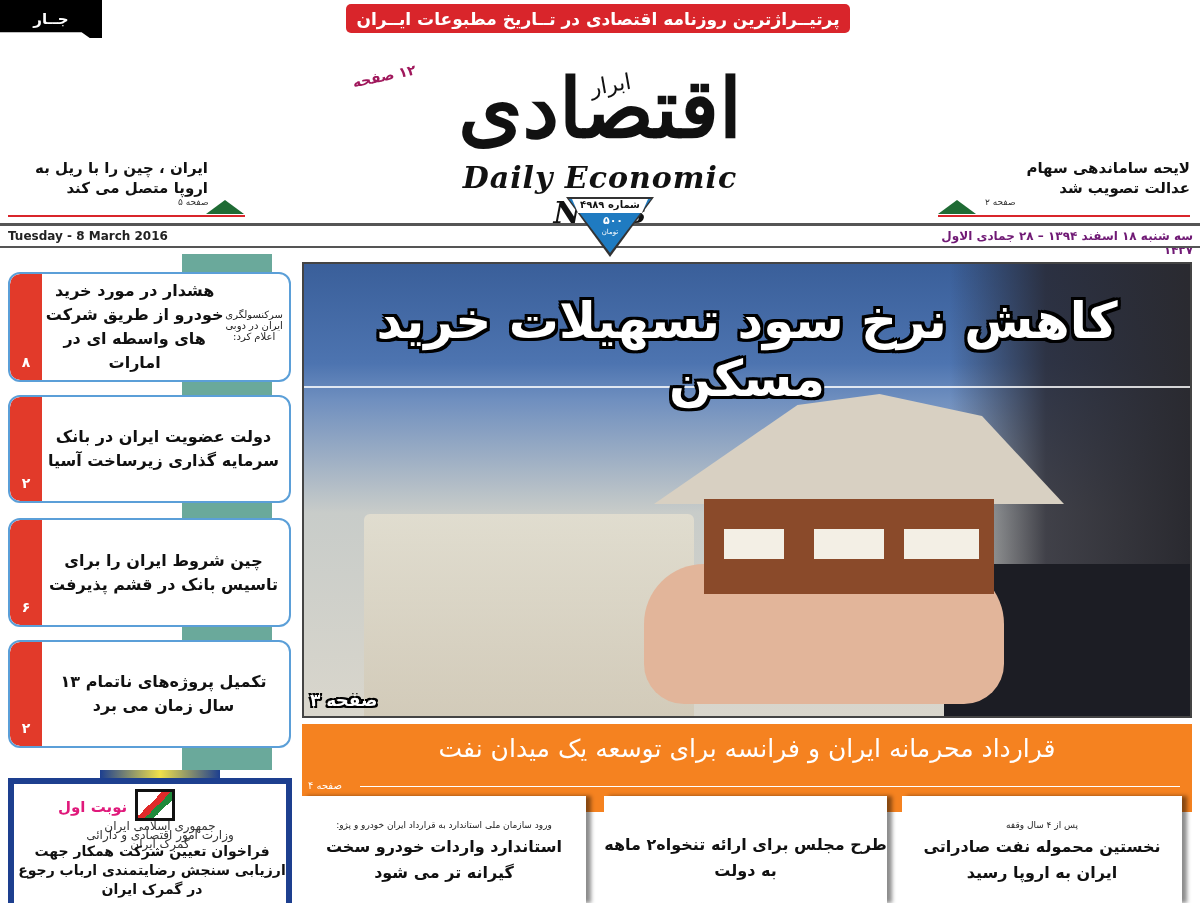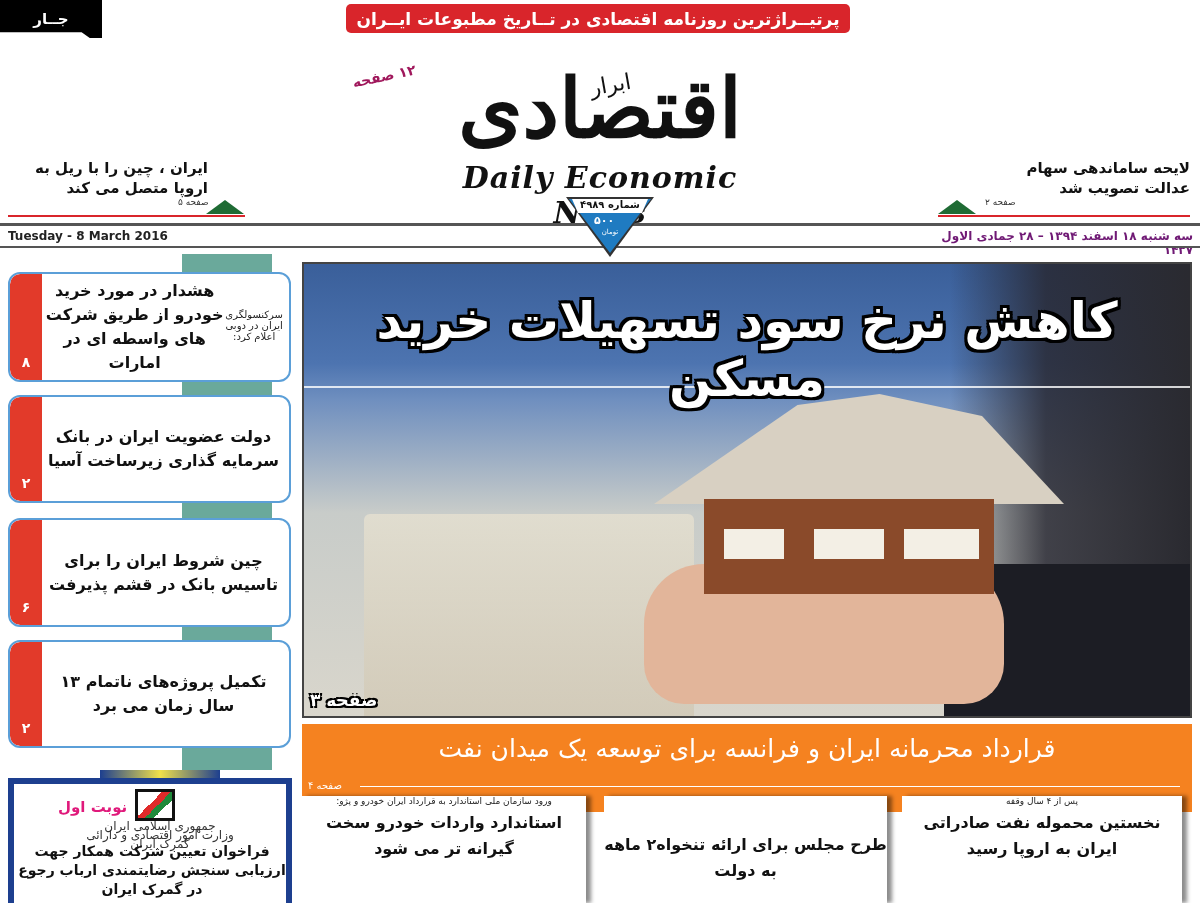--- a/index.html
+++ b/index.html
@@ -19,21 +19,21 @@
   .pg-right{left:985px;top:197px;font-size:9px;color:#333;direction:rtl}
   .tri{width:0;height:0;border-left:19px solid transparent;border-right:19px solid transparent;border-bottom:14px solid #1f6b34}
   .redline{height:2px;background:#d9252b}
   .grayline{height:3px;background:#555;left:0;width:1200px}
   .date-en{left:8px;top:229px;font-size:12px;font-weight:bold;color:#222}
   .date-fa{left:915px;top:229px;width:278px;text-align:right;direction:rtl;font-size:12px;font-weight:bold;color:#701a75}
   .issue{left:566px;top:197px;width:88px;height:60px;clip-path:polygon(0 0,100% 0,50% 100%);background:#333}
   .issue-inner{left:569px;top:199px;width:82px;height:54px;clip-path:polygon(0 0,100% 0,50% 100%);background:#1f7bc1}
   .issue-top{left:572px;top:199px;width:76px;height:14px;background:#fff;clip-path:polygon(0 0,100% 0,92% 100%,8% 100%)}
   .issue-num{left:566px;top:199px;width:88px;text-align:center;font-size:10px;font-weight:bold;direction:rtl}
-  .issue-price{left:594px;top:214px;width:88px;text-align:left;font-size:11px;font-weight:bold;color:#fff}
+  .issue-price{left:569px;top:214px;width:88px;text-align:center;font-size:11px;font-weight:bold;color:#fff}
   .issue-cur{left:566px;top:228px;width:88px;text-align:center;font-size:7px;color:#fff}
   .spine{left:182px;width:90px;background:#6aa99b}
   .card{left:8px;width:283px;background:#fff;border:2px solid #5b9fd8;border-radius:12px;overflow:hidden}
   .card .tab{position:absolute;left:0;top:0;bottom:0;width:32px;background:#e23a2a;border-radius:10px 0 0 10px}
   .card .num{position:absolute;left:0;bottom:10px;width:32px;text-align:center;color:#fff;font-weight:bold;font-size:14px}
   .card .body{position:absolute;left:34px;right:6px;top:0;bottom:0;display:flex;flex-direction:row;justify-content:center;align-items:center;direction:rtl;text-align:center}
   .card .kicker{font-size:10px;color:#222;margin-bottom:3px}
   .card .head{font-weight:bold;font-size:16px;line-height:24px}
   .ad{left:8px;top:778px;width:284px;height:125px;border:6px solid #1d3f8f;border-bottom:none;background:#fff}
   .ad-grad{left:100px;top:770px;width:120px;height:9px;background:linear-gradient(90deg,#1d3f8f,#f1e04a,#1d3f8f)}
@@ -49,21 +49,21 @@
   .hero-house-win{background:#f3efe5;height:30px;top:265px}
   .hero-hand{left:340px;top:300px;width:360px;height:140px;background:#e2b59a;border-radius:60px 60px 40px 40px}
   .hero-sleeve{left:640px;top:300px;width:250px;height:156px;background:#1c1d24}
   .hero-title{left:0;top:28px;width:886px;text-align:center;direction:rtl;font-weight:bold;font-size:50px;color:#fff;text-shadow:-3px -3px 0 #000,3px -3px 0 #000,-3px 3px 0 #000,3px 3px 0 #000,0 3px 0 #000,0 -3px 0 #000,3px 0 0 #000,-3px 0 0 #000}
   .hero-strip{left:0;top:122px;width:886px;height:2px;background:#fff;opacity:.8}
   .hero-page{left:6px;top:426px;direction:rtl;font-weight:bold;font-size:17px;color:#fff;text-shadow:-2px -2px 0 #000,2px -2px 0 #000,-2px 2px 0 #000,2px 2px 0 #000}
   .orange{left:302px;top:724px;width:890px;height:88px;background:#f58220}
   .orange-title{left:302px;top:734px;width:890px;text-align:center;direction:rtl;color:#fff;font-weight:normal;font-size:25px}
   .orange-line{left:360px;top:786px;width:820px;height:1px;background:#fff}
   .orange-pg{left:308px;top:780px;color:#fff;font-size:10px;direction:rtl}
-  .sub{top:796px;height:107px;background:#fff;box-shadow:5px 0 4px rgba(0,0,0,.45);direction:rtl;text-align:center;display:flex;flex-direction:column;align-items:center;}
+  .sub{top:796px;height:107px;background:#fff;box-shadow:5px 0 4px rgba(0,0,0,.45);direction:rtl;text-align:center;display:flex;flex-direction:column;align-items:center;padding-top:24px}
   .sub .kicker{font-size:9px;color:#222;margin-bottom:4px}
   .sub .head{font-weight:bold;font-size:16px;line-height:26px}
 </style>
 </head>
 <body>
 
 <div id="page">
 
   <div class="abs jaar">جــار</div>
   <div class="abs slogan">پرتیــراژترین روزنامه اقتصادی در تــاریخ مطبوعات ایــران</div>

